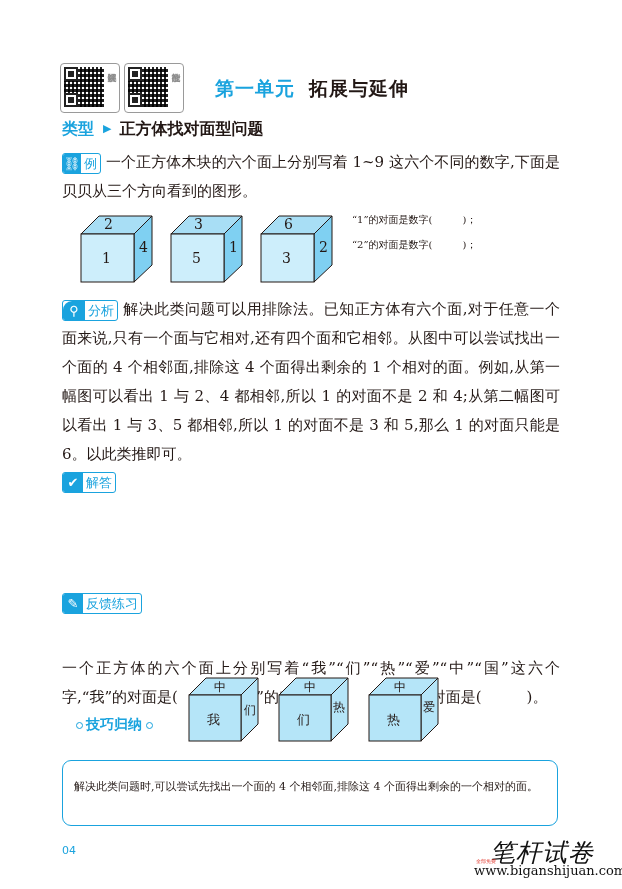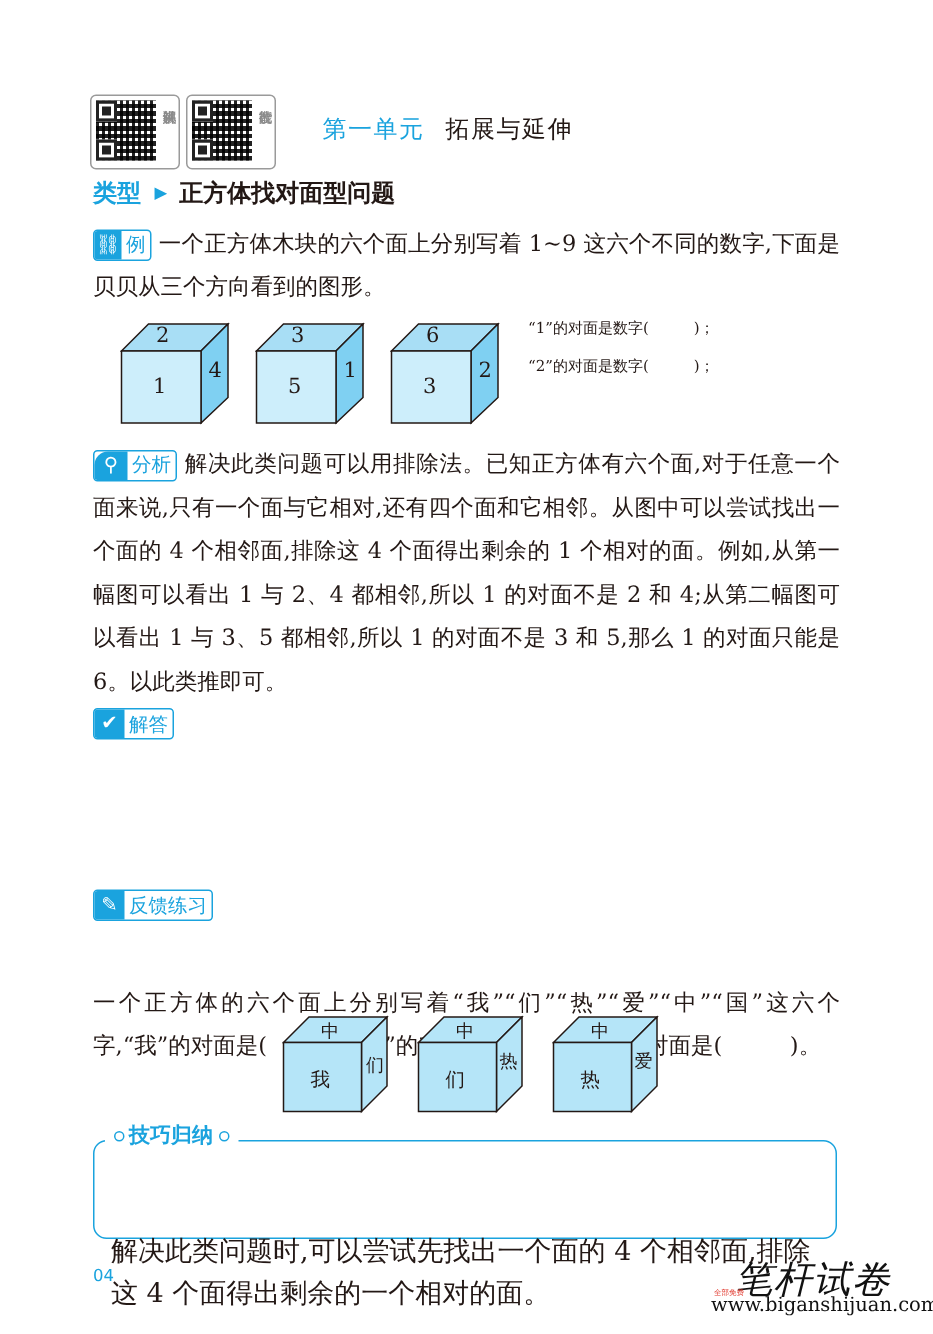--- a/index.html
+++ b/index.html
@@ -15,21 +15,21 @@
       repeating-linear-gradient(90deg, #222 0 2px, #fff 2px 4px),
       repeating-linear-gradient(0deg, #222 0 3px, #fff 3px 5px);
       background-blend-mode: multiply; position: relative; }
     .qr .code::before, .qr .code::after { content:""; position:absolute; width:10px; height:10px;
       border: 2px solid #222; background:#fff; box-shadow: inset 0 0 0 2px #fff, inset 0 0 0 5px #222; }
     .qr .code::before { left:0; top:0; }
     .qr .code::after { left:0; bottom:0; }
     .qr .label { writing-mode: vertical-rl; font-size: 9px; color: #8a8a8a; line-height: 10px;
       letter-spacing: 0px; margin-top: 2px; font-family: "DejaVu Sans", sans-serif; }
 
-    .unit-title { top: 76px; left: 215px; font-size: 16px; font-weight: normal; letter-spacing: 1px; text-align: center; }
+    .unit-title { top: 76px; left: 215px; font-size: 19px; font-weight: bold; letter-spacing: 1px; text-align: center; }
     .unit-title .blue { color: #1aa3de; }
     .unit-title .black { color: #231815; margin-left: 14px; }
 
     .type-heading { top: 119px; left: 62px; font-size: 16px; font-weight: bold; }
     .type-heading .t1 { color: #1aa3de; }
     .type-heading .arrow { color: #1aa3de; font-size: 11px; margin: 0 8px 0 9px; position: relative; top: -2px; }
     .type-heading .t2 { color: #231815; }
 
     .para { left: 62px; width: 498px; font-size: 15px; line-height: 29px; text-align: justify; }
 
@@ -41,27 +41,27 @@
 
     
     .cube { position: absolute; width: 74px; height: 68px; }
     .cube svg { position: absolute; left: 0; top: 0; }
     .cube .n { position: absolute; font-size: 14px; color: #231815; }
 
     .blanks { left: 352px; top: 207px; font-size: 10px; line-height: 25px; }
 
     .skill-box { left: 62px; top: 760px; width: 494px; height: 64px; border: 1.5px solid #1aa3de;
       border-radius: 9px; }
-    .skill-title { left: 70px; top: 748px; background: #fff; padding: 0 6px; color: #1aa3de;
+    .skill-title { left: 70px; top: 716px; background: #fff; padding: 0 6px; color: #1aa3de;
       font-weight: bold; font-size: 14px; font-family: "DejaVu Sans", sans-serif; }
     .skill-title::before { content: ""; display:inline-block; width:5px; height:5px; border:1px solid #1aa3de;
       border-radius: 50%; margin-right: 3px; vertical-align: middle; }
     .skill-title::after { content: ""; display:inline-block; width:5px; height:5px; border:1px solid #1aa3de;
       border-radius: 50%; margin-left: 4px; vertical-align: middle; }
-    .skill-text { left: 74px; top: 773px; width: 478px; font-size: 18px; line-height: 28px; margin-top: 48px; }
+    .skill-text { left: 74px; top: 773px; width: 478px; font-size: 11px; line-height: 28px; }
 
     .page-num { left: 62px; top: 844px; color: #1aa3de; font-size: 11px; font-family: "DejaVu Sans", sans-serif; }
     .wm-cn { left: 490px; top: 836px; font-size: 25px; font-family: "DejaVu Sans", sans-serif; color: #111; letter-spacing: 1px; font-style: italic; }
     .wm-small { left: 476px; top: 858px; font-size: 5px; color: #e0362b; font-family: "DejaVu Sans", sans-serif; }
     .wm-url { left: 474px; top: 863px; font-size: 13px; font-family: "DejaVu Serif", serif; color: #111; }
   </style>
 </head>
 <body>
 
 <div class="qr" style="left:60px;">

